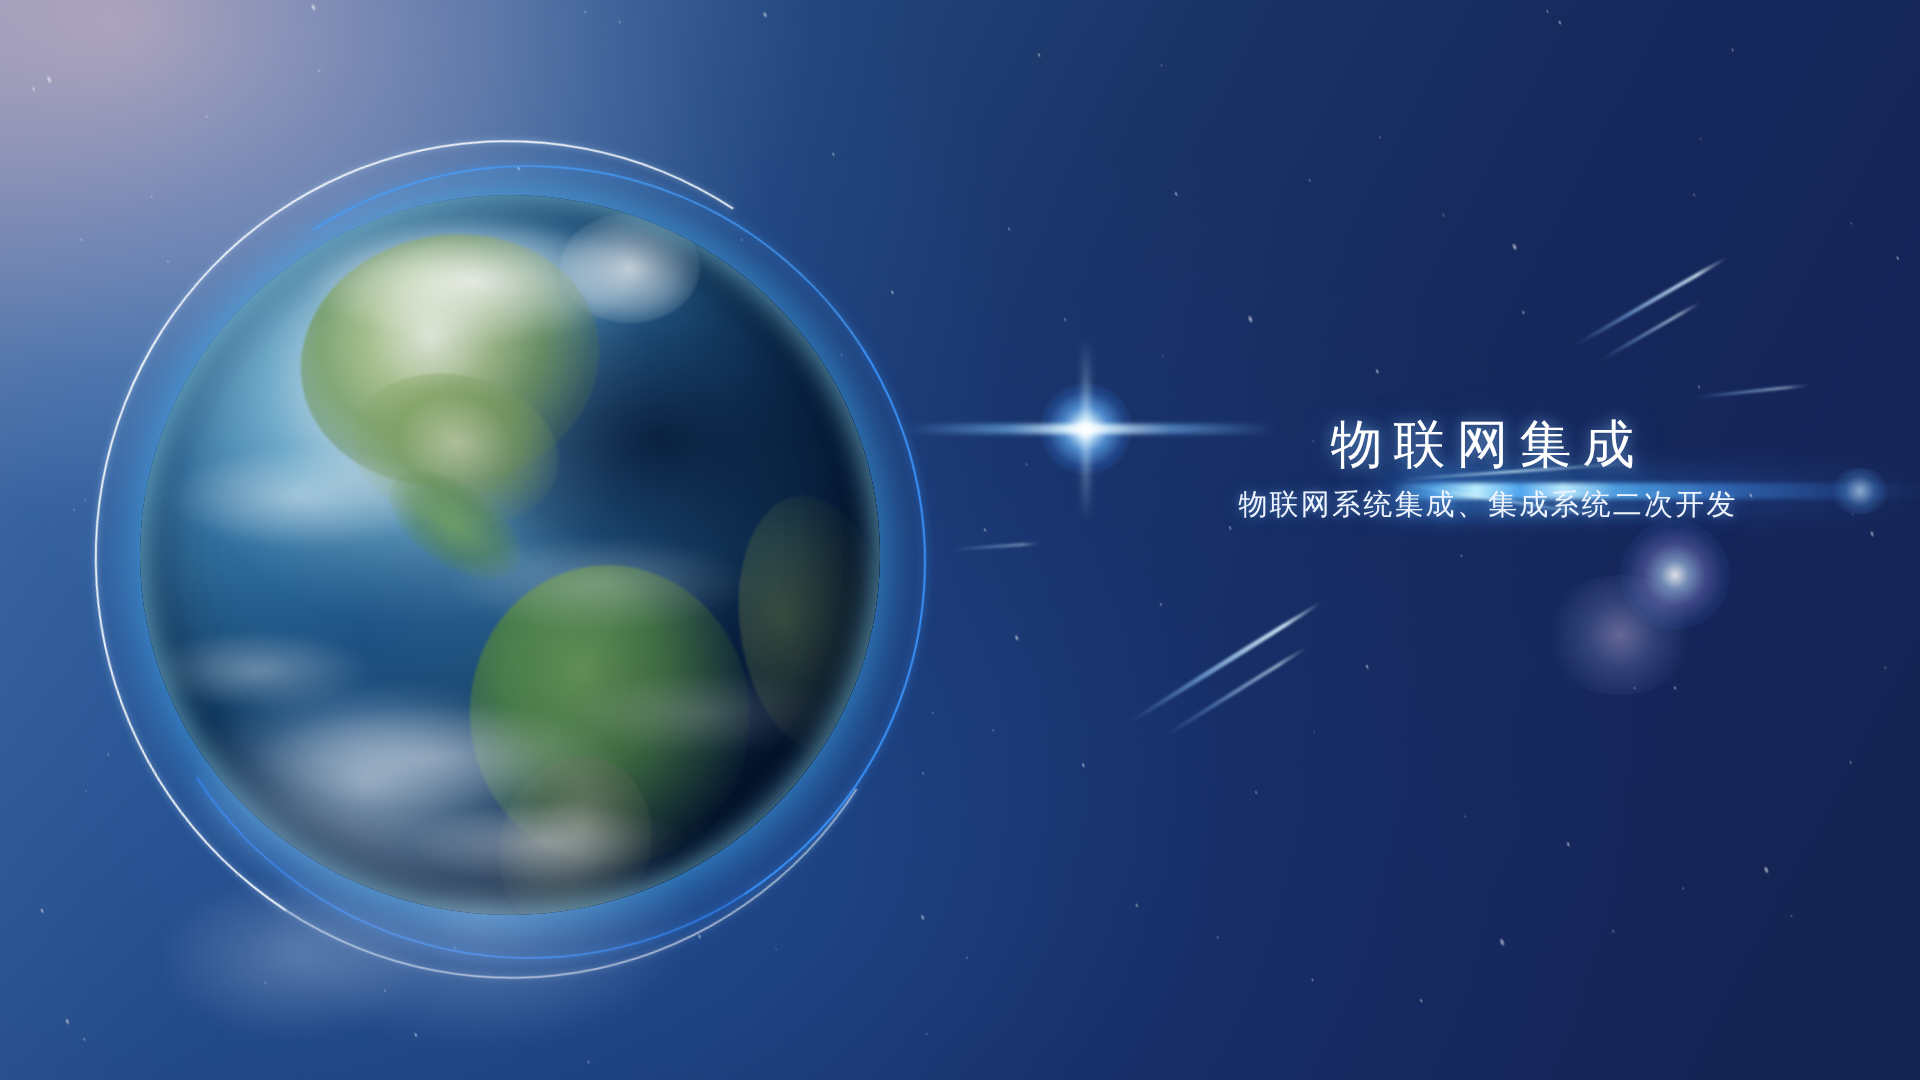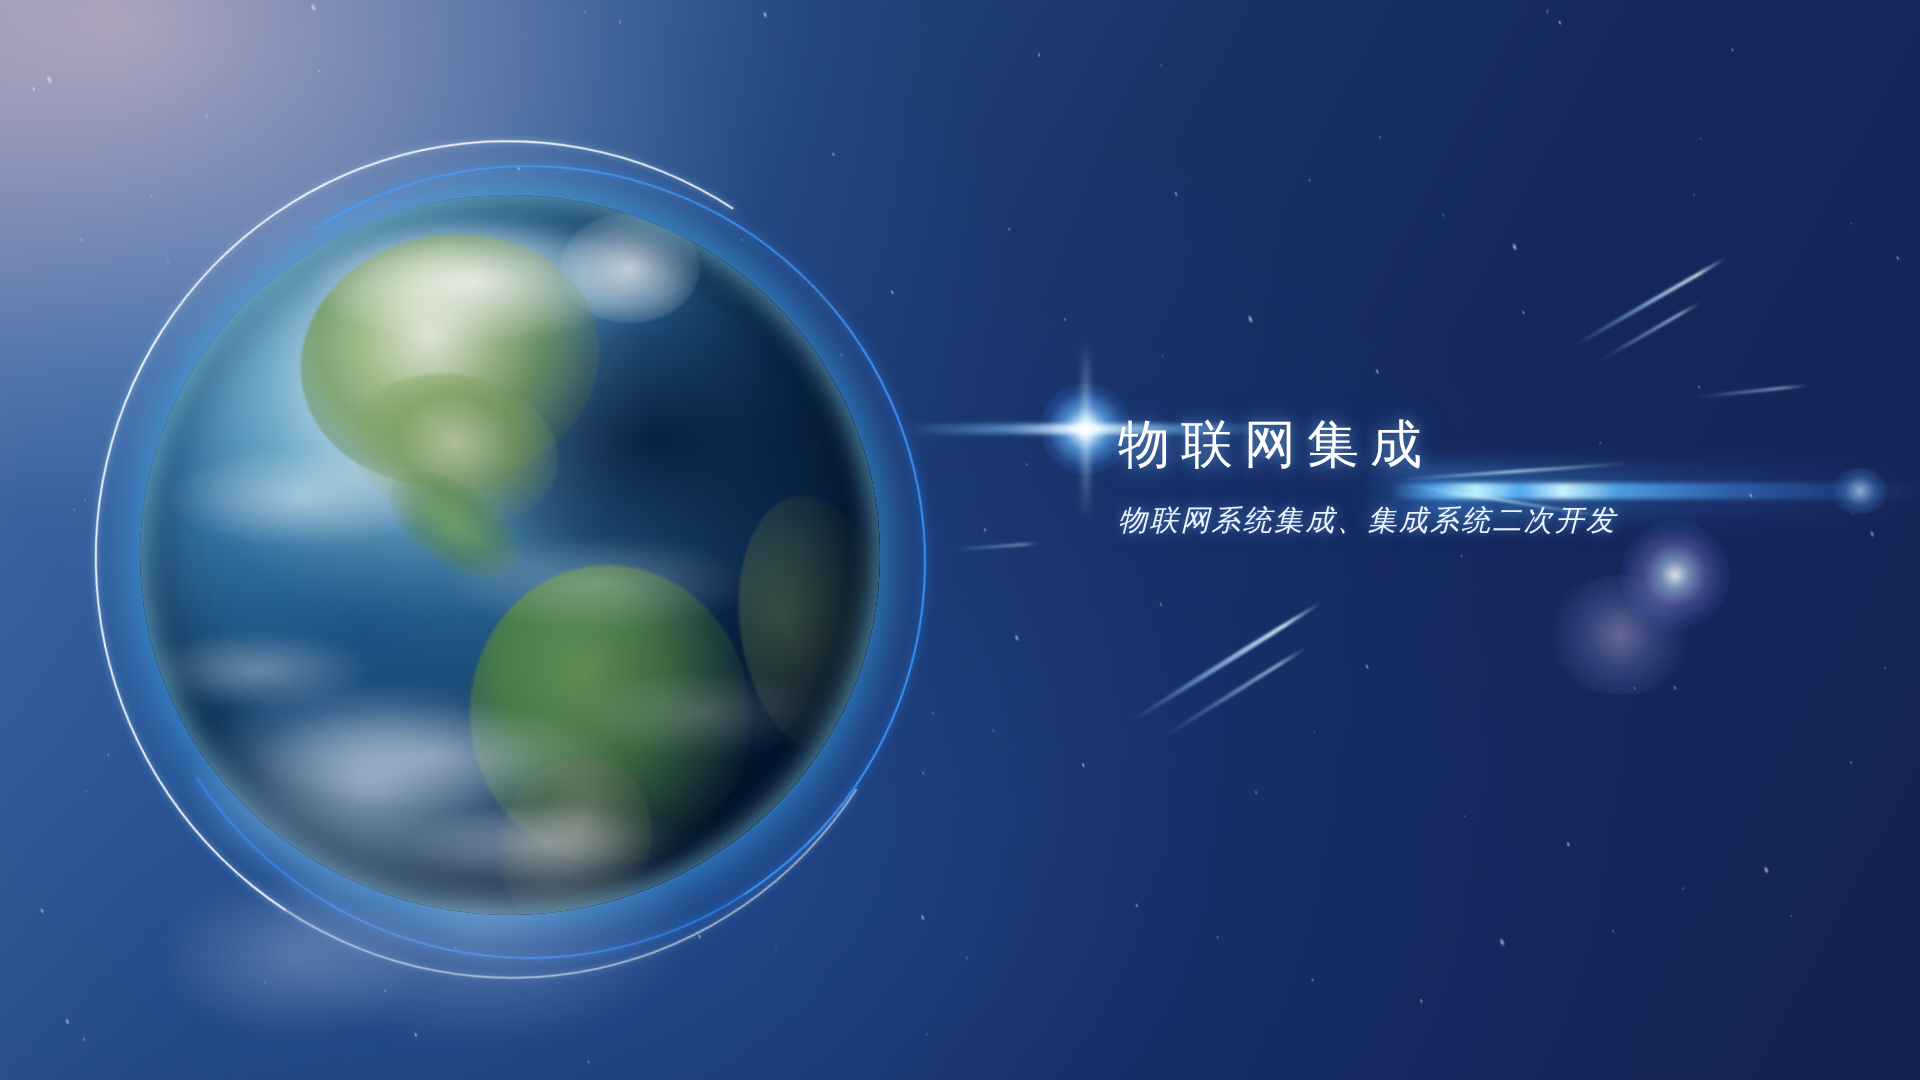--- a/index.html
+++ b/index.html
@@ -180,33 +180,33 @@
     background:linear-gradient(90deg, rgba(90,150,255,0) 0%, rgba(130,185,255,.55) 35%, rgba(215,240,255,.95) 80%, rgba(160,205,255,0) 100%);
     filter:blur(1.1px);border-radius:50%;}
   #meteor-1{left:1560px;top:300px;width:180px;height:4px;transform:rotate(-30deg);}
   #meteor-2{left:1590px;top:330px;width:120px;height:3px;transform:rotate(-30deg);opacity:.75;}
   #meteor-3{left:1110px;top:660px;width:230px;height:5px;transform:rotate(-32deg);}
   #meteor-4{left:1150px;top:690px;width:170px;height:3.5px;transform:rotate(-32deg);opacity:.7;}
   #meteor-5{left:1690px;top:390px;width:120px;height:3px;transform:rotate(-6deg);opacity:.6;}
   #meteor-6{left:950px;top:545px;width:90px;height:2.5px;transform:rotate(-4deg);opacity:.45;}
 
   
-  #text-block{position:absolute;left:1118px;top:418px;width:740px;}
+  #text-block{position:absolute;left:1118px;top:418px;width:740px;text-align:center;}
   #headline{
     font-size:52px;line-height:1;letter-spacing:11px;color:#ffffff;font-weight:400;
     text-shadow:0 0 14px rgba(150,210,255,.55), 0 0 34px rgba(70,150,255,.35);
     white-space:nowrap;
   }
   .subline{
     margin-top:0;font-size:29px;line-height:1;letter-spacing:2.2px;color:#eef4ff;font-weight:400;
     text-shadow:0 0 10px rgba(140,200,255,.45), 0 0 24px rgba(60,130,240,.28);
     white-space:nowrap;
   }
   #subline-1{margin-top:58px;}
-  #subline-2{margin-top:36px;font-style:italic;}
+  #subline-2{margin-top:20px;}
 </style>
 </head>
 <body>
 
 <div id="stage">
 
   <div class="stars s1"></div>
   <div class="stars s2"></div>
   <div class="stars s3"></div>
 

